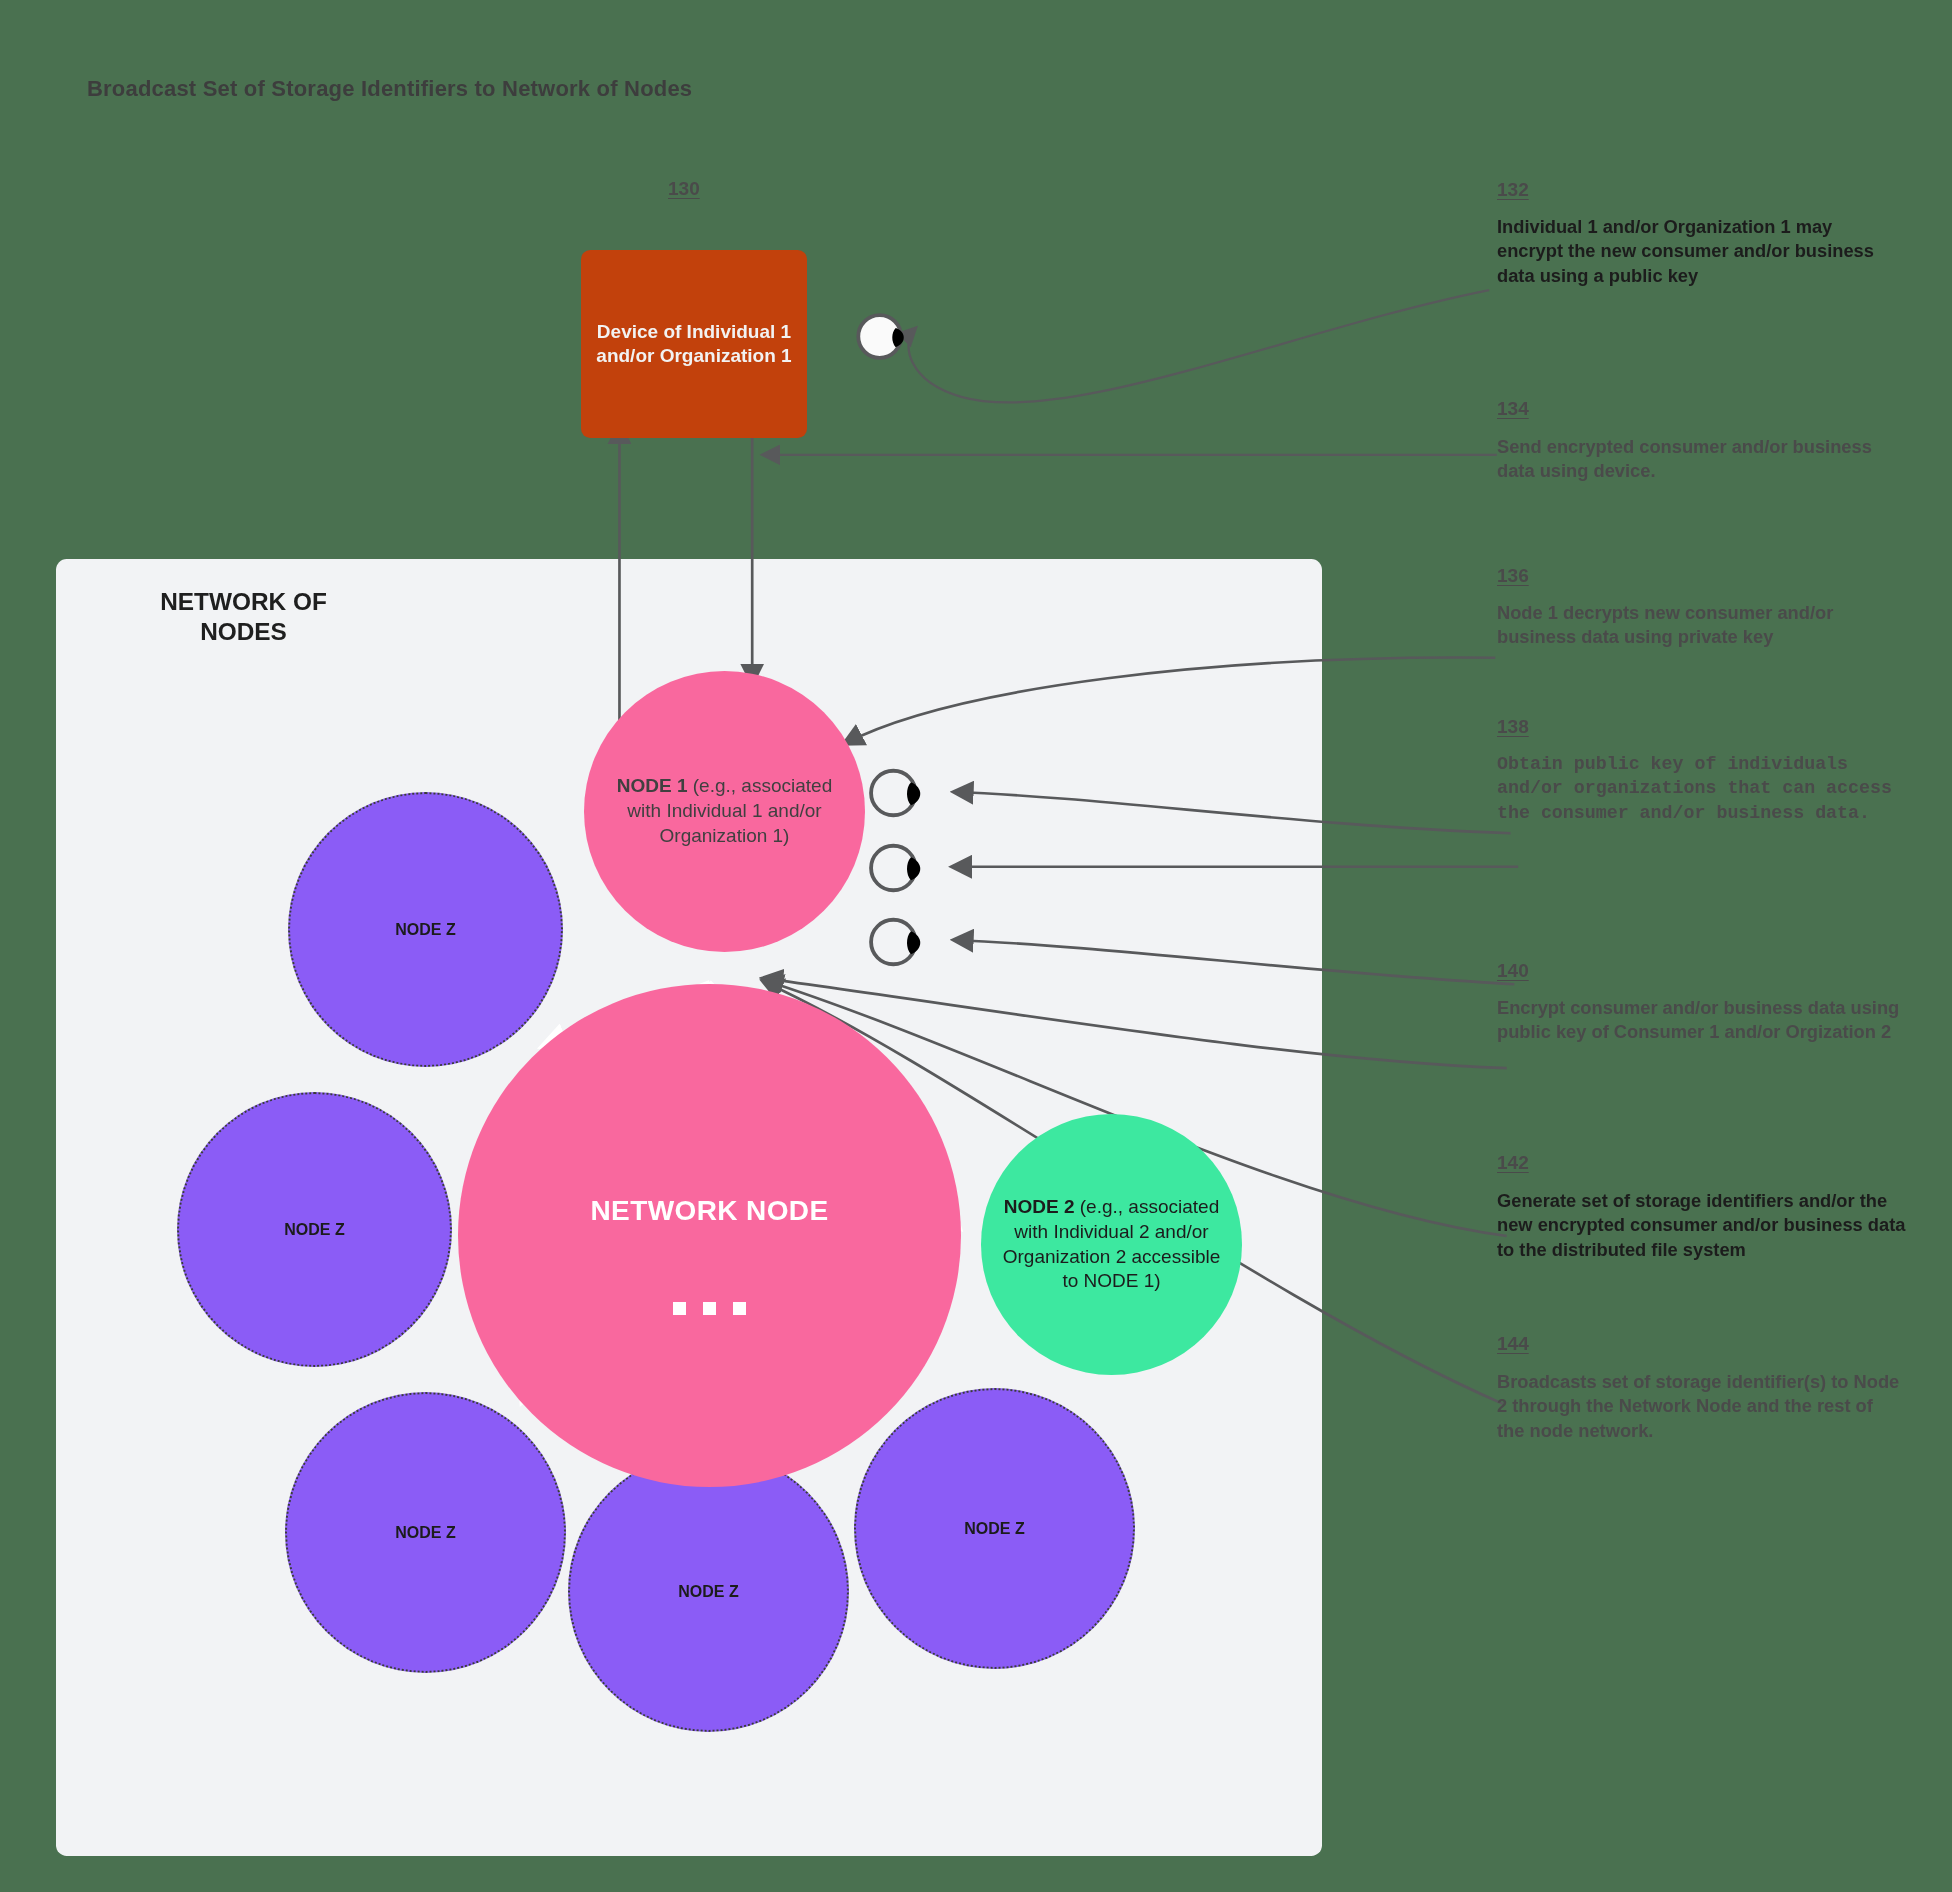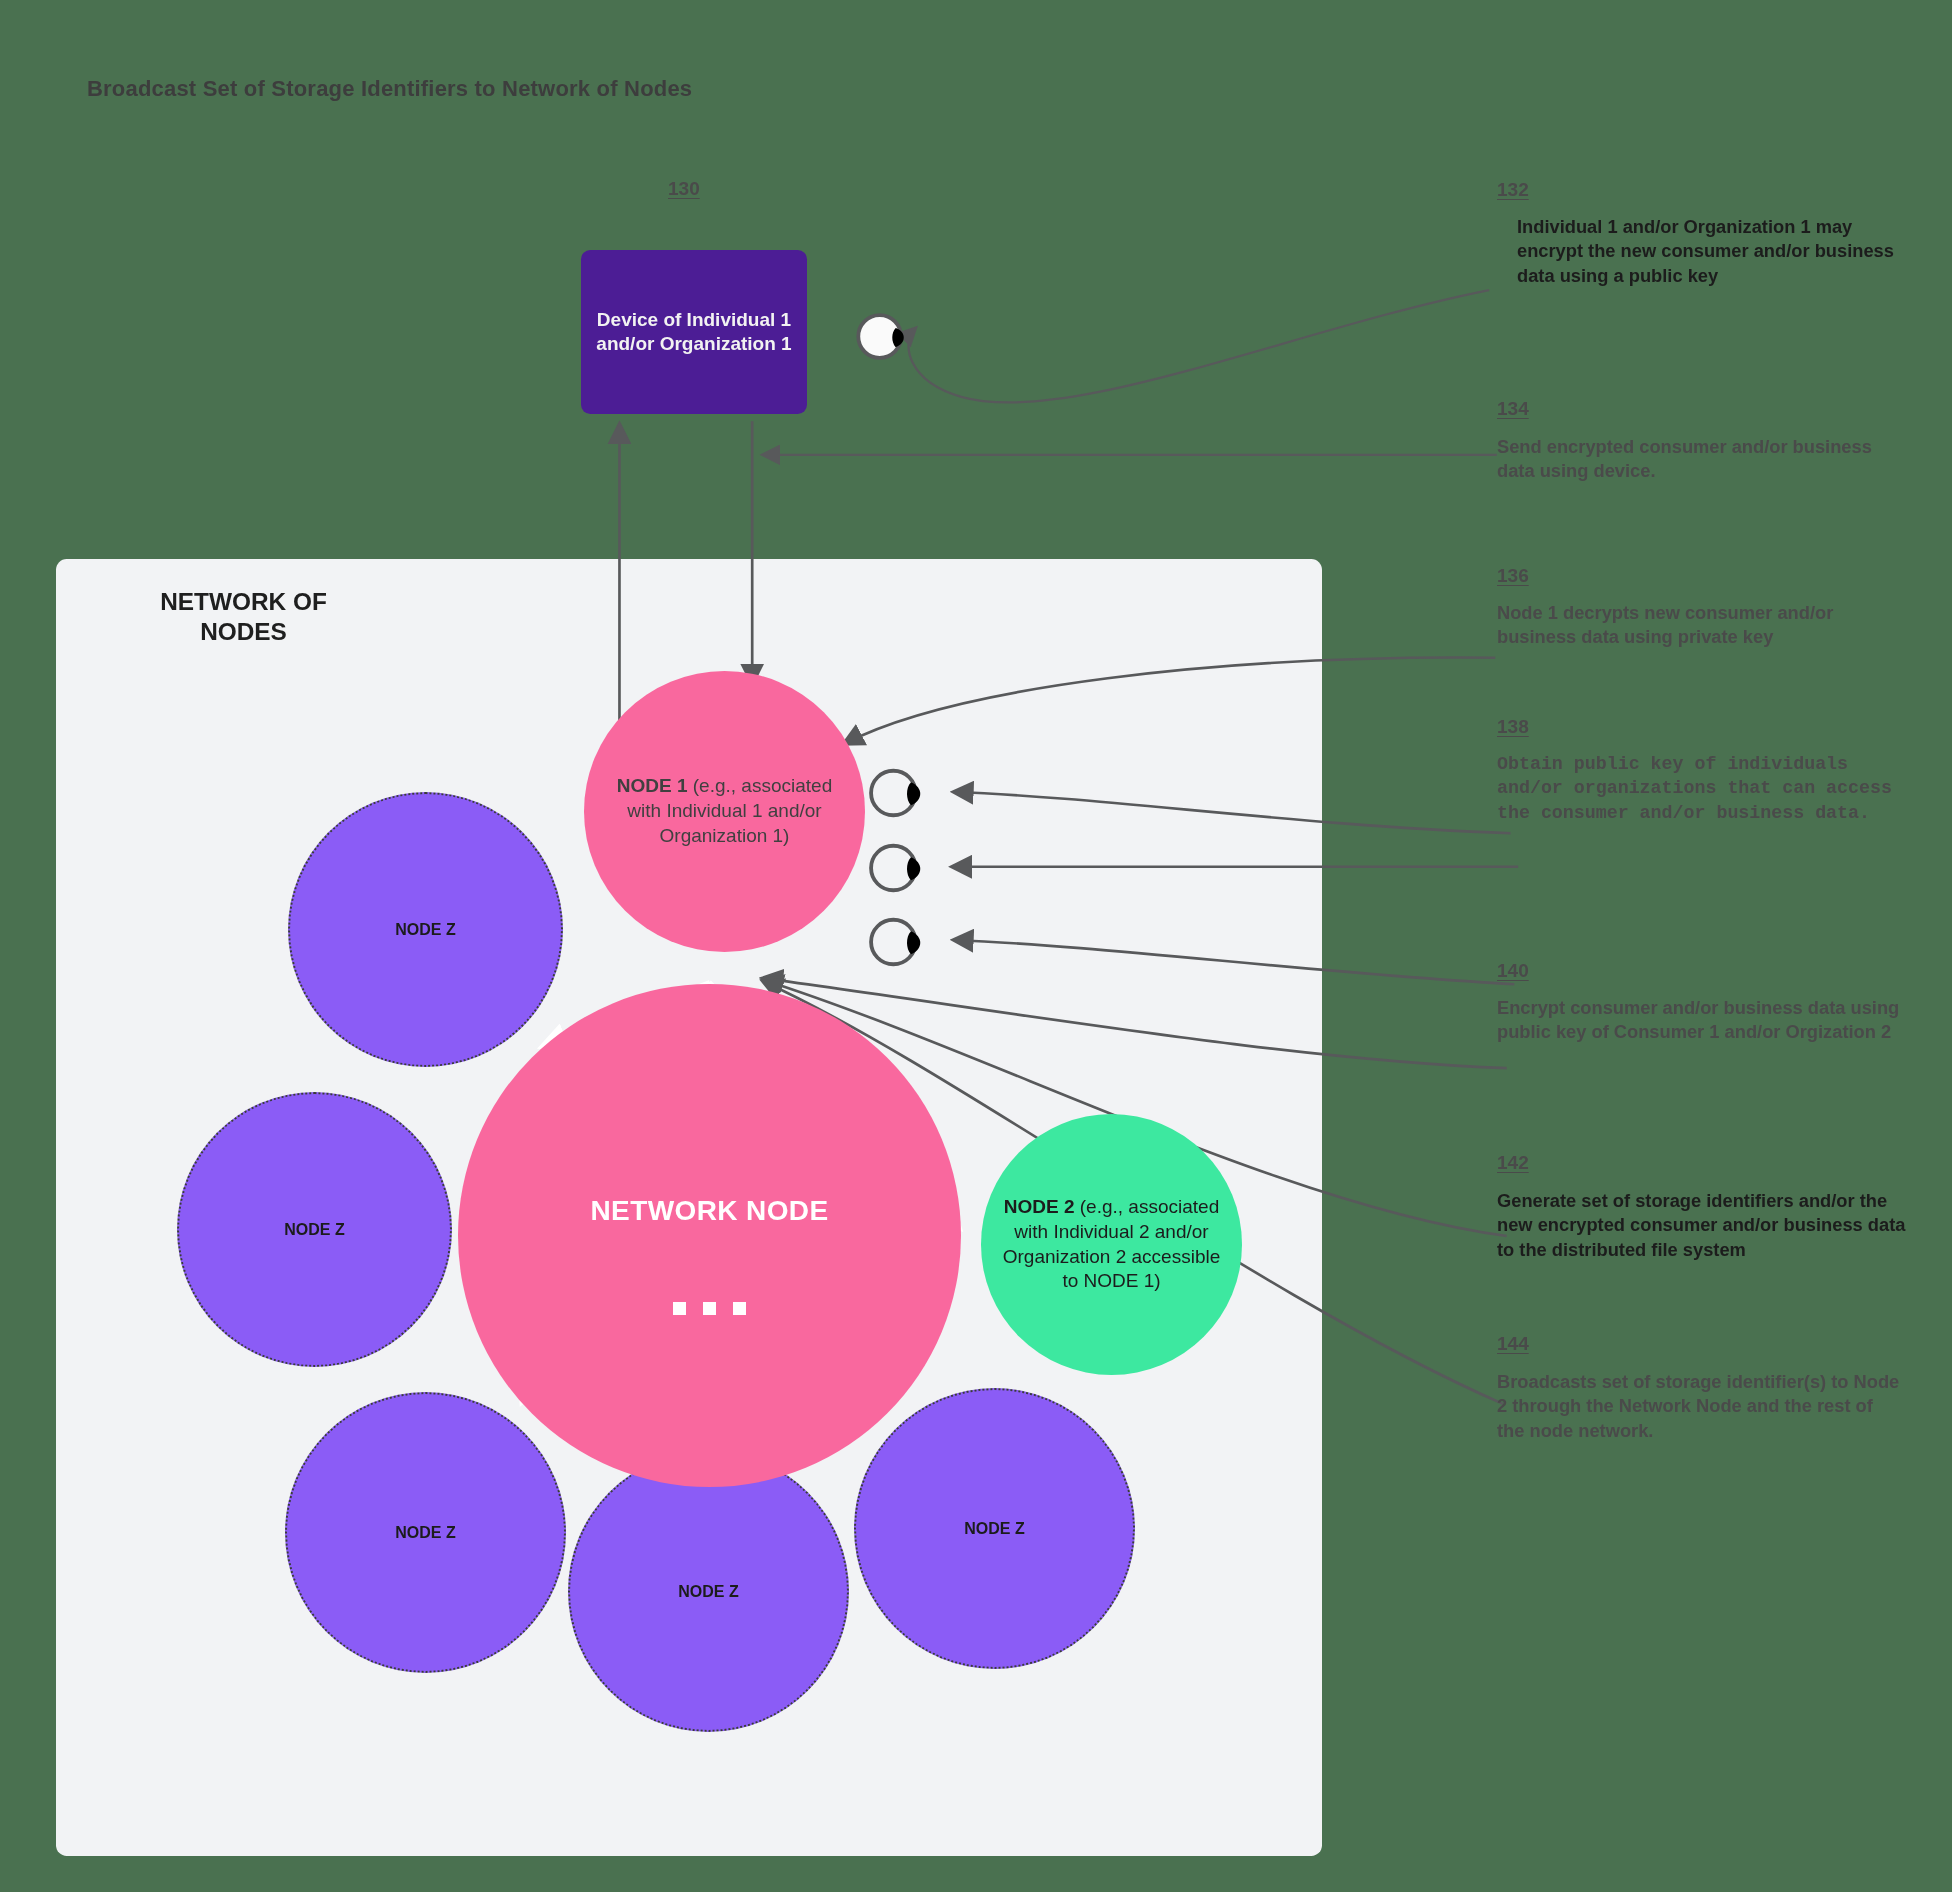--- a/index.html
+++ b/index.html
@@ -27,22 +27,22 @@
 
   
   .anno{
     position:absolute;font-size:18.3px;font-weight:bold;line-height:1.33;
     color:#4A4A4A;width:404px;
   }
   .anno.dark{color:#1C1C1C;}
 
   
   .device-box{
-    position:absolute;left:581px;top:250px;width:226px;height:164px;
-    background:#4c1d95;border-radius:9.2px;
+    position:absolute;left:581px;top:250px;width:226px;height:188px;
+    background:#c2410c;border-radius:9.2px;
     display:flex;align-items:center;justify-content:center;
     color:#F2F2F2;font-size:19px;font-weight:bold;line-height:1.28;
     text-align:center;box-sizing:border-box;padding:6.1px 9.2px;
   }
 
   
   .network-box{
     position:absolute;left:56px;top:559px;width:1266px;height:1297px;
     background:#F2F3F5;border-radius:10.7px;
   }
@@ -197,21 +197,21 @@
   <svg class="keyicon" style="left:868px;top:838px;width:63px;height:60px;" viewBox="0 0 82 78">
     <circle cx="33" cy="39" r="29" fill="#F2F3F5" stroke="#58595B" stroke-width="5"></circle>
     <path d="M56,25 C72,32 72,48 56,55 C49,48 49,32 56,25 z" fill="#000000"></path>
   </svg>
   <svg class="keyicon" style="left:868px;top:912px;width:63px;height:60px;" viewBox="0 0 82 78">
     <circle cx="33" cy="39" r="29" fill="#F2F3F5" stroke="#58595B" stroke-width="5"></circle>
     <path d="M56,25 C72,32 72,48 56,55 C49,48 49,32 56,25 z" fill="#000000"></path>
   </svg>
 
   <div class="ref" style="left:1497px;top:179px;">132</div>
-  <div class="anno dark" style="left:1497px;top:215px;margin-left:20px;">Individual  1 and/or Organization 1 may encrypt the new consumer and/or business data using a public key</div>
+  <div class="anno dark" style="left:1497px;top:215px;">Individual  1 and/or Organization 1 may encrypt the new consumer and/or business data using a public key</div>
 
   <div class="ref" style="left:1497px;top:398px;">134</div>
   <div class="anno" style="left:1497px;top:435px;">Send encrypted consumer and/or business data using device.</div>
 
   <div class="ref" style="left:1497px;top:565px;">136</div>
   <div class="anno" style="left:1497px;top:601px;">Node 1 decrypts new consumer and/or business data using private key</div>
 
   <div class="ref" style="left:1497px;top:716px;">138</div>
   <div class="anno" style="left:1497px;top:752px;font-family:Liberation Mono, monospace;">Obtain public key of individuals and/or organizations that can access the consumer and/or business data.</div>
 

